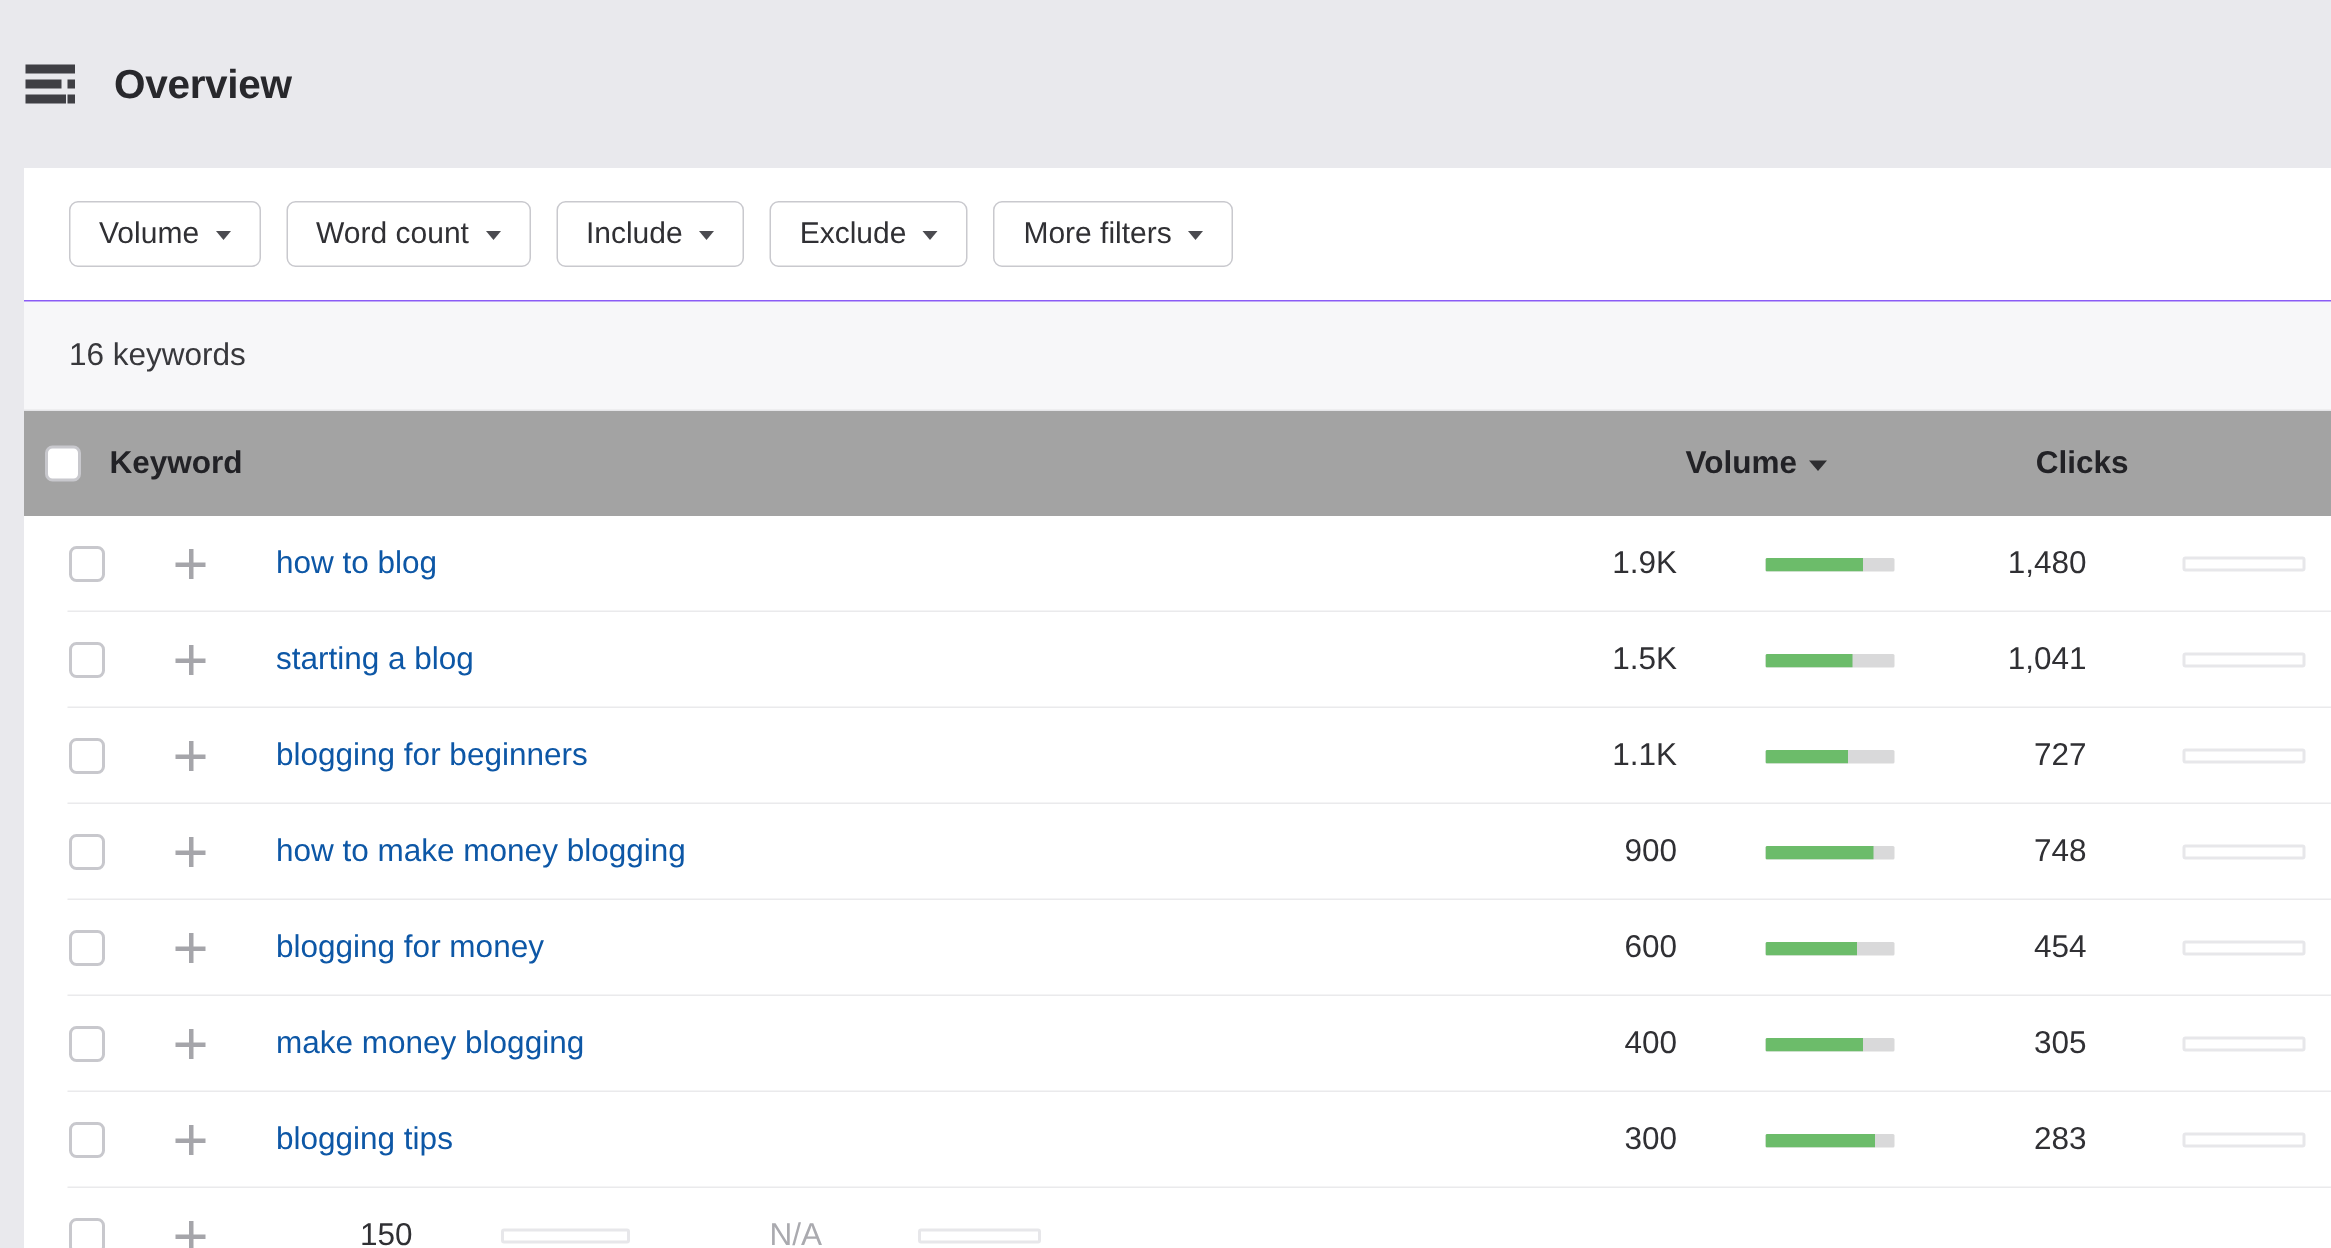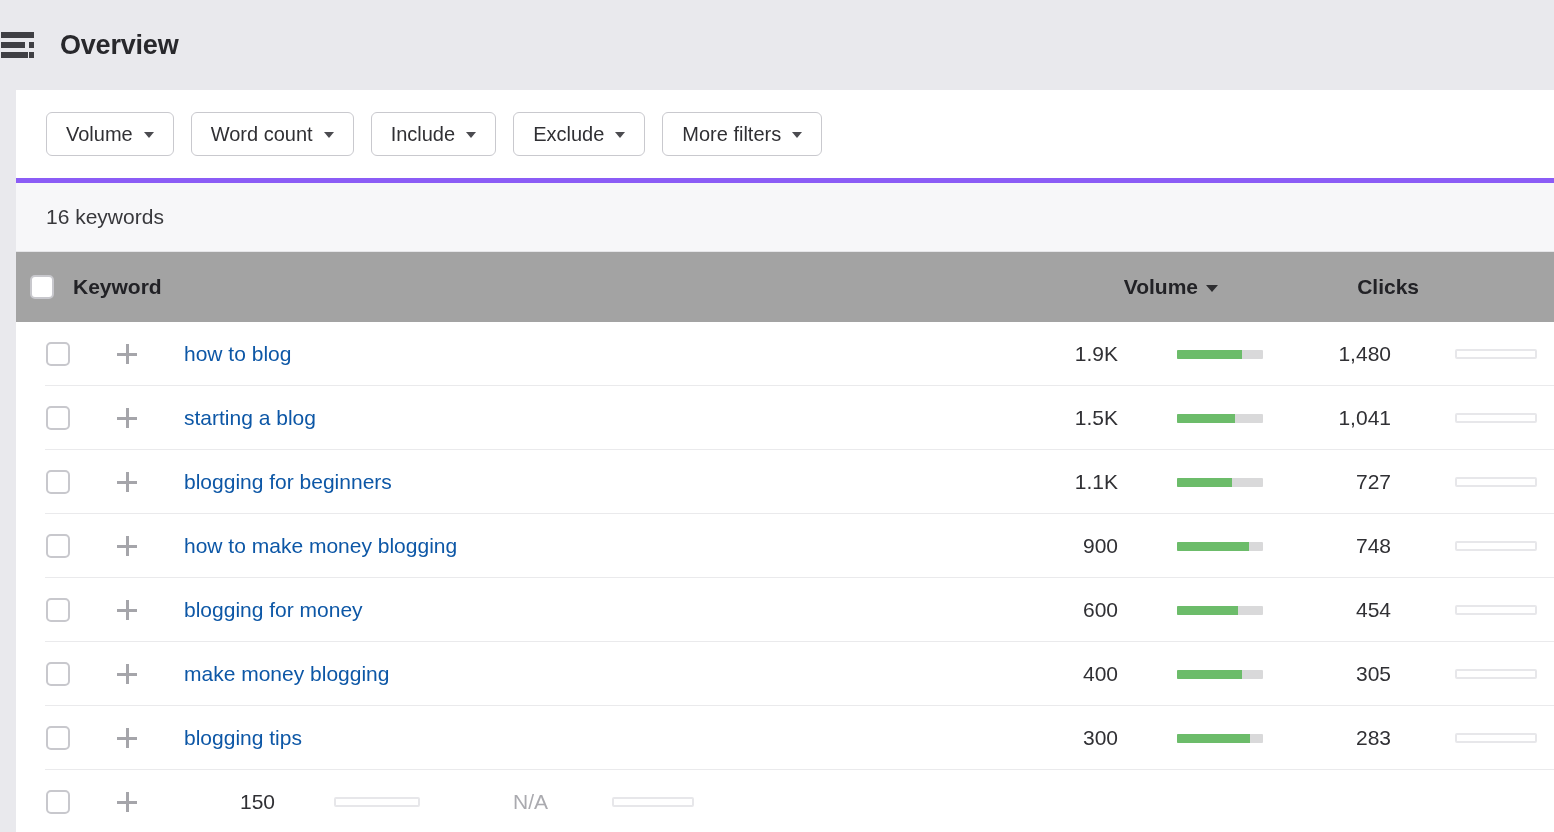--- a/index.html
+++ b/index.html
@@ -5,22 +5,22 @@
   * { margin:0; padding:0; box-sizing:border-box; }
   html,body { width:1554px; height:832px; overflow:hidden; }
   body {
     font-family:"Liberation Sans","DejaVu Sans",sans-serif;
     background:#e9e9ed;
     color:#303034;
   }
 
   
   .topbar {
-    height:90px; background:#e9e9ed;
-    display:flex; align-items:center; padding-left:1px;
+    height:112px; background:#e9e9ed;
+    display:flex; align-items:center; padding-left:17px;
   }
   .hb { width:33px; margin-right:26px; cursor:pointer; }
   .hb-row { display:flex; margin-bottom:4px; height:6px; }
   .hb-row:last-child { margin-bottom:0; }
   .hb-bar { background:#3f3f44; height:6px; }
   .hb-bar.b1 { width:33px; }
   .hb-bar.b2 { width:24px; }
   .hb-bar.b3 { width:27px; }
   .hb-dot { width:5px; height:6px; background:#3f3f44; margin-left:auto; }
   .page-title { font-size:27px; font-weight:700; color:#28282c; letter-spacing:-0.2px; }
@@ -38,21 +38,21 @@
   }
   .caret-down {
     width:0; height:0; margin-left:11px; margin-top:2px;
     border-left:5px solid transparent; border-right:5px solid transparent;
     border-top:6px solid #4b4b50;
   }
 
   
   .countstrip {
     height:74px; background:#f7f7f9;
-    border-top:5px solid #8b5cf6; border-bottom:1px solid #e5e5e8;
+    border-top:1px solid #8b5cf6; border-bottom:1px solid #e5e5e8;
     display:flex; align-items:center; padding-left:30px;
     font-size:21px; color:#38383c;
   }
 
   
   .thead { height:70px; display:flex; align-items:center; padding-left:14px; background:#a3a3a3; }
   .trow { height:64px; display:flex; align-items:center; padding-left:30px; position:relative; background:#fff;gap:28px; }
   .trow::after {
     content:""; position:absolute; left:29px; right:0; bottom:0;
     height:1px; background:#eaeaec;

